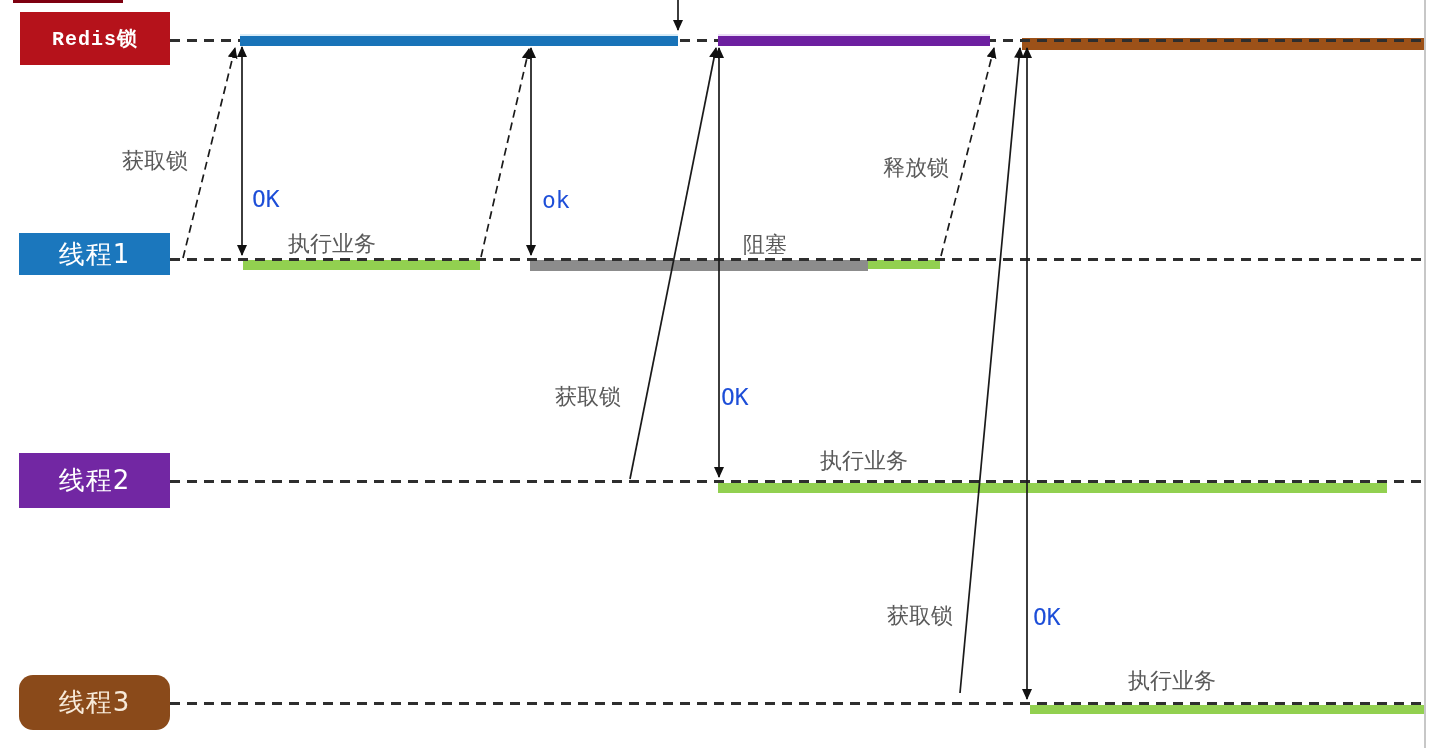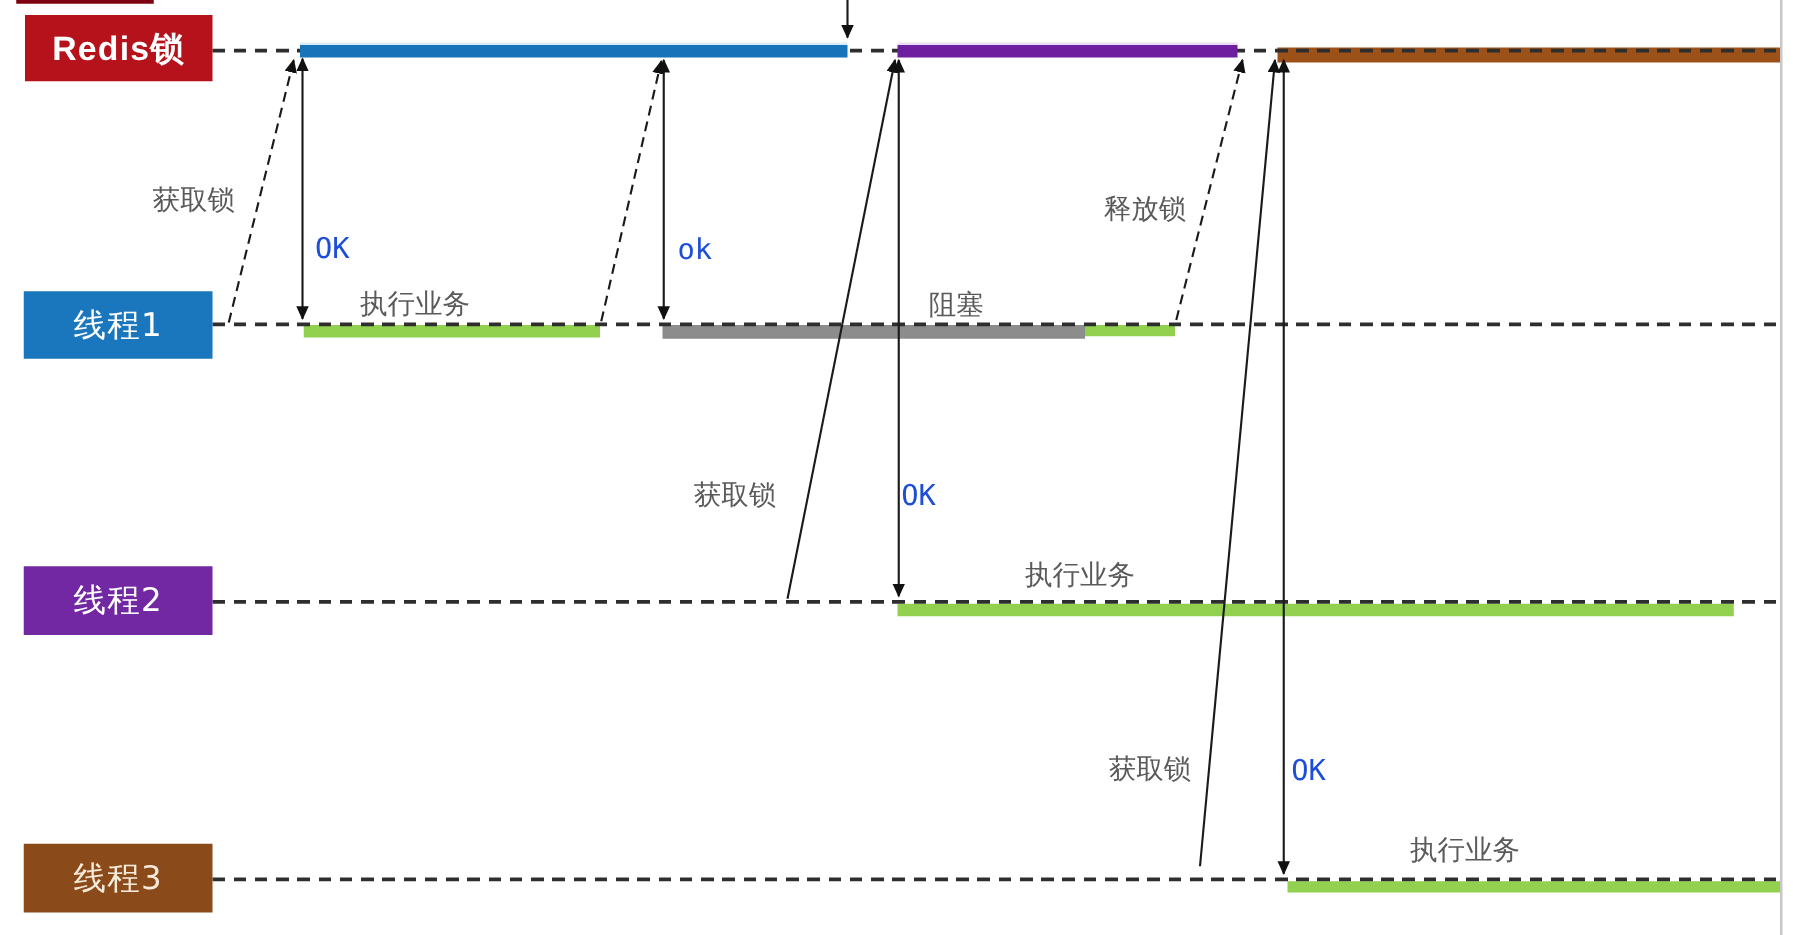--- a/index.html
+++ b/index.html
@@ -11,24 +11,24 @@
   .lane-line{
     position:absolute;left:170px;width:1256px;height:3px;z-index:2;
     background:repeating-linear-gradient(to right,#2e2e2e 0 10px,transparent 10px 17px);
   }
   
   .lane-box{
     position:absolute;display:flex;align-items:center;justify-content:center;
     color:#ffffff;font-size:26px;letter-spacing:1px;z-index:5;
   }
   .lane-box.redis{left:20px;top:12px;width:150px;height:53px;background:#b5121b;
-    font-family:Liberation Sans, sans-serif;font-weight:600;font-size:27px;}
-  .lane-box.t1{left:19px;top:233px;width:151px;height:54px;background:#1b77bd;}
+    font-family:Liberation Mono, monospace;font-weight:600;font-size:20px;}
+  .lane-box.t1{left:19px;top:233px;width:151px;height:42px;background:#1b77bd;}
   .lane-box.t2{left:19px;top:453px;width:151px;height:55px;background:#7227a3;}
-  .lane-box.t3{left:19px;top:675px;width:151px;height:55px;background:#8a4a1a;color:#f7ead9;}
+  .lane-box.t3{left:19px;top:675px;width:151px;height:55px;background:#8a4a1a;color:#f7ead9;border-radius:14px;}
   
   .lock-bar{position:absolute;height:12px;}
   .lock-bar.blue{left:240px;top:34px;width:438px;z-index:3;
     background:linear-gradient(to bottom,#d8ecf8 0 2px,#1873b8 2px);}
   .lock-bar.purple{left:718px;top:34px;width:272px;z-index:3;
     background:linear-gradient(to bottom,#eadcf6 0 2px,#6d1fa0 2px);}
   .lock-bar.brown{left:1022px;top:38px;width:402px;z-index:1;background:#9c5118;}
   
   .act-bar{position:absolute;z-index:1;}
   .act-bar.g1 {left:243px; top:260px;width:237px;height:10px;background:#92d050;}

